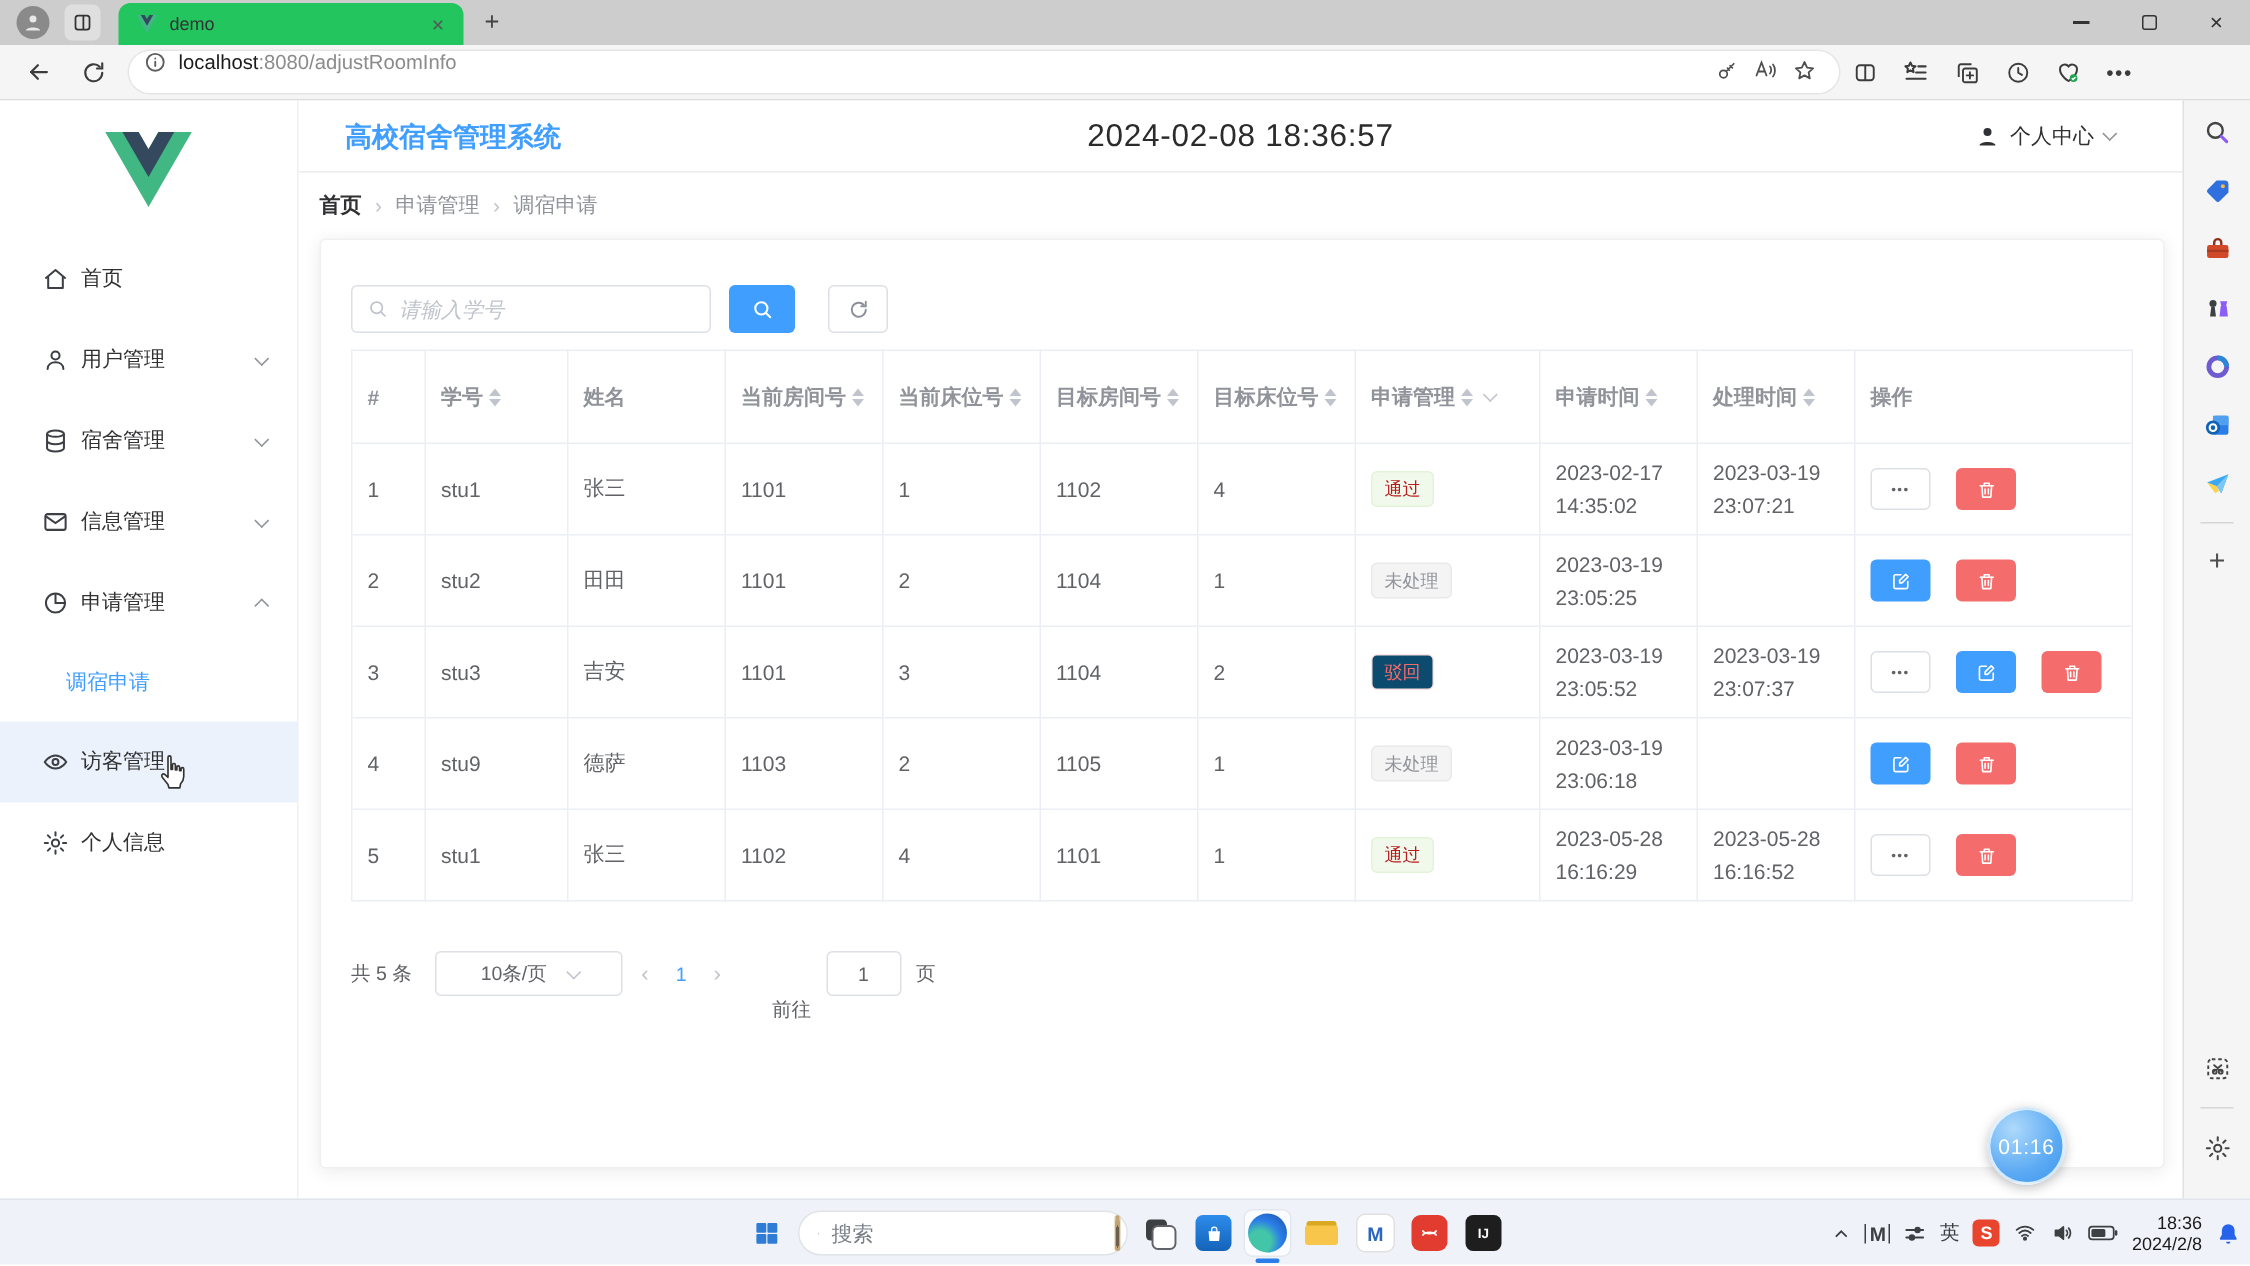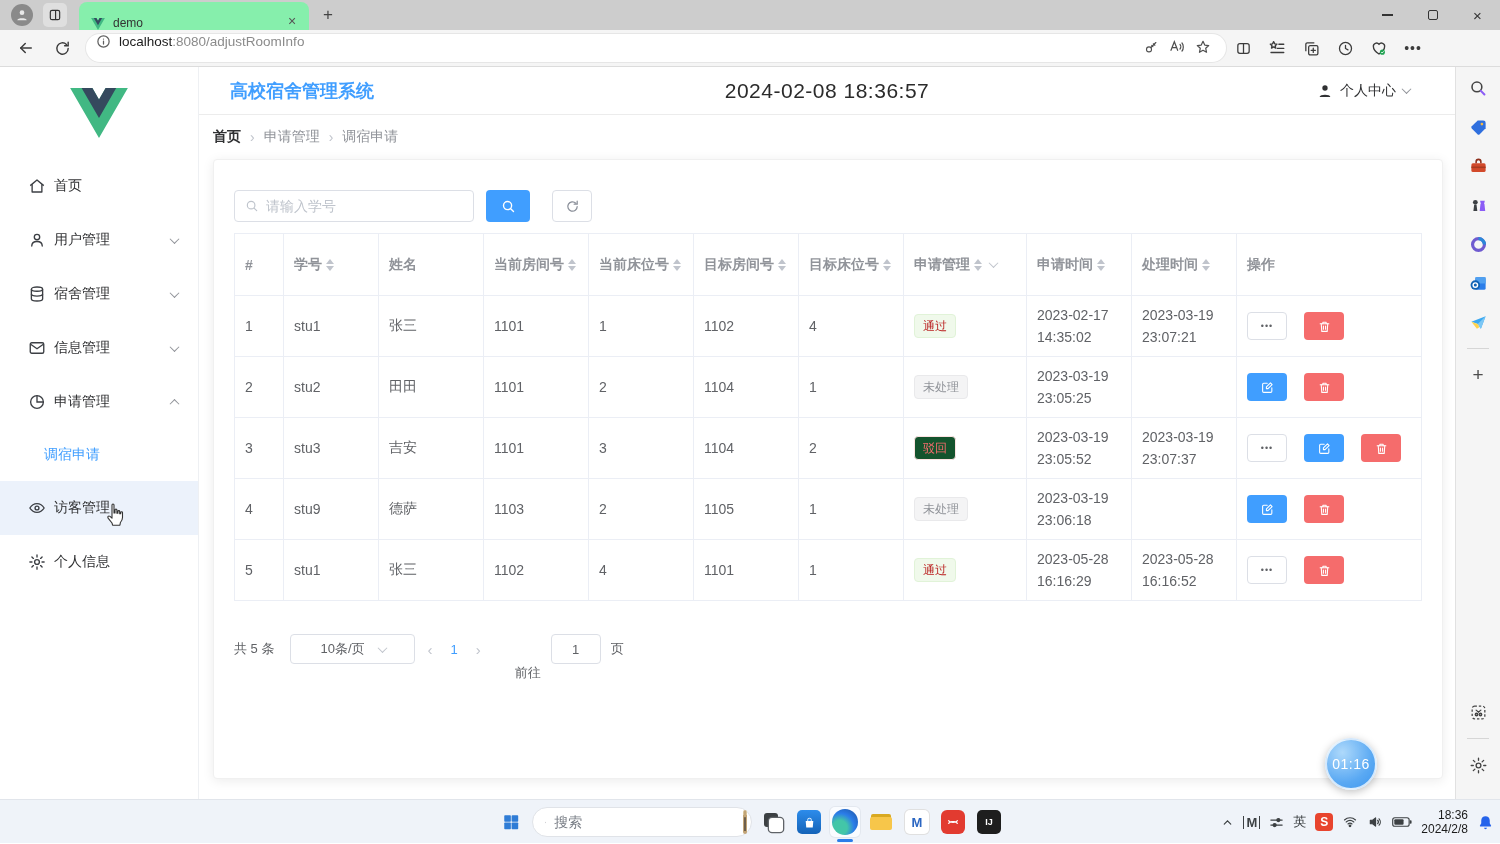--- a/index.html
+++ b/index.html
@@ -6,21 +6,21 @@
   * { margin:0; padding:0; box-sizing:border-box; }
   html,body { width:1500px; height:844px; overflow:hidden; }
   body { font-family:"Liberation Sans","DejaVu Sans",sans-serif; font-size:14px; color:#303133; background:#fff; position:relative; }
   button { font-family:inherit; border:none; background:none; cursor:pointer; }
   svg { display:block; }
 
   
   .tabstrip { height:30px; background:#cdcdcd; display:flex; align-items:center; position:relative; }
   .avatar-circle { width:22px; height:22px; border-radius:50%; background:#8a8a8a; margin:0 10px 0 11px; display:flex; align-items:center; justify-content:center; }
   .workspace-btn { width:24px; height:24px; border-radius:5px; background:#dfdfdf; display:flex; align-items:center; justify-content:center; margin-right:12px; }
-  .tab { width:230px; height:28px; background:#86efac; border-radius:8px 8px 0 0; display:flex; align-items:flex-end; padding:0 8px 0 12px; align-self:flex-end; }
+  .tab { width:230px; height:28px; background:#22c55e; border-radius:8px 8px 0 0; display:flex; align-items:center; padding:0 8px 0 12px; align-self:flex-end; }
   .tab-title { flex:1; font-size:12px; color:#333; margin-left:8px; white-space:nowrap; overflow:hidden; }
   .tab-close { font-size:14px; color:#555; width:18px; height:18px; border-radius:4px; display:flex; align-items:center; justify-content:center; }
   .newtab { font-size:17px; color:#444; width:26px; height:26px; display:flex; align-items:center; justify-content:center; margin-left:6px; }
   .win-controls { position:absolute; right:0; top:0; height:30px; display:flex; }
   .win-btn { width:45px; height:30px; display:flex; align-items:center; justify-content:center; color:#333; }
   .win-min-bar { width:11px; height:1.5px; background:#333; }
   .win-max-box { width:10px; height:10px; border:1.2px solid #333; border-radius:2px; }
   .win-close-x { font-size:15px; }
 
   .toolbar { height:37px; background:#f5f5f5; border-bottom:1px solid #dcdcdc; display:flex; align-items:center; padding:0 8px; }
@@ -65,42 +65,42 @@
 
   .breadcrumb-row { height:44px; display:flex; align-items:center; padding-left:14px; font-size:14px; }
   .bc-home { font-weight:bold; color:#303133; }
   .bc-sep { color:#c0c4cc; margin:0 9px; font-size:14px; }
   .bc-item { color:#909399; }
 
   .card { margin:0 12px 0 14px; height:620px; border:1px solid #f0f0f0; border-radius:4px; box-shadow:0 2px 12px rgba(0,0,0,.08); padding:30px 20px 0; background:#fff; }
 
   .search-row { display:flex; gap:12px; margin-bottom:11px; }
   .search-input { width:240px; height:32px; border:1px solid #dcdfe6; border-radius:4px; display:flex; align-items:center; padding:0 10px; gap:7px; background:#fff; }
-  .search-input input { border:none; outline:none; flex:1; font-size:14px; color:#606266; font-family:inherit; background:transparent; }
+  .search-input input { border:none; outline:none; flex:1; font-size:14px; color:#606266; font-family:inherit; background:transparent;font-style:italic; }
   .search-input input::placeholder { color:#bfc4cc; }
   .btn-search { width:44px; height:32px; background:#409eff; border-radius:4px; display:flex; align-items:center; justify-content:center; }
   .btn-refresh { width:40px; height:32px; background:#fff; border:1px solid #dcdfe6; border-radius:4px; display:flex; align-items:center; justify-content:center; color:#8a8f99; margin-left:10px; }
 
   
   .dtable { width:1188px; border:1px solid #ebeef5; border-bottom:none; font-size:14px; }
   .grid-row { display:grid; grid-template-columns:49px 95px 105px 105px 105px 105px 105px 123px 105px 105px 1fr; }
   .th { min-height:62px; display:flex; flex-wrap:wrap; align-content:center; align-items:center; gap:1px 4px; padding:8px 10px; color:#909399; font-weight:bold; border-right:1px solid #ebeef5; border-bottom:1px solid #ebeef5; }
   .th:last-child { border-right:none; }
   .td { min-height:61px; display:flex; align-items:center; padding:8px 10px; color:#606266; border-right:1px solid #ebeef5; border-bottom:1px solid #ebeef5; }
   .td:last-child { border-right:none; }
   .td.time { white-space:pre-line; line-height:22px; }
   .caret-w { display:inline-flex; flex-direction:column; }
   .c-up { width:0; height:0; border:4px solid transparent; border-bottom:5px solid #c0c4cc; margin-bottom:2px; }
   .c-down { width:0; height:0; border:4px solid transparent; border-top:5px solid #c0c4cc; }
   .th .chev { border-color:#c0c4cc; margin-left:4px; }
 
   .tag { height:24px; line-height:22px; padding:0 8px; border-radius:4px; font-size:12px; border:1px solid; }
   .tag-success { color:#b91c1c; background:#f0f9eb; border-color:#e1f3d8; }
   .tag-info { color:#909399; background:#f4f4f5; border-color:#e9e9eb; }
-  .tag-danger { color:#f56c6c; background:#14532d; border-color:#fde2e2; }
+  .tag-danger { color:#f56c6c; background:#0c4a6e; border-color:#fde2e2; }
 
   .btn { width:40px; height:28px; border-radius:4px; display:inline-flex; align-items:center; justify-content:center; margin-right:17px; }
   .btn:last-child { margin-right:0; }
   .btn-more { background:#fff; border:1px solid #dcdfe6; color:#606266; font-size:9px; letter-spacing:1px; }
   .btn-edit { background:#409eff; }
   .btn-del { background:#f56c6c; }
 
   
   .pagination { display:flex; align-items:center; margin-top:15px; color:#606266; font-size:13px; }
   .pg-total { margin-right:16px; }

